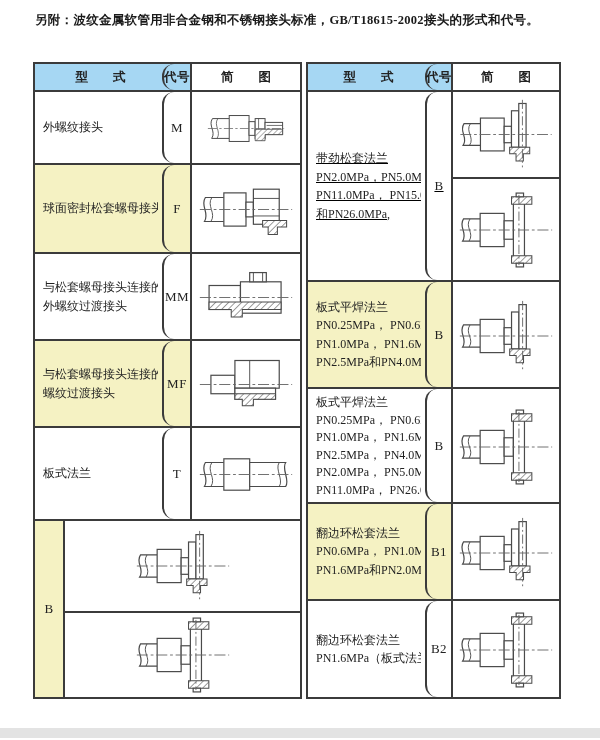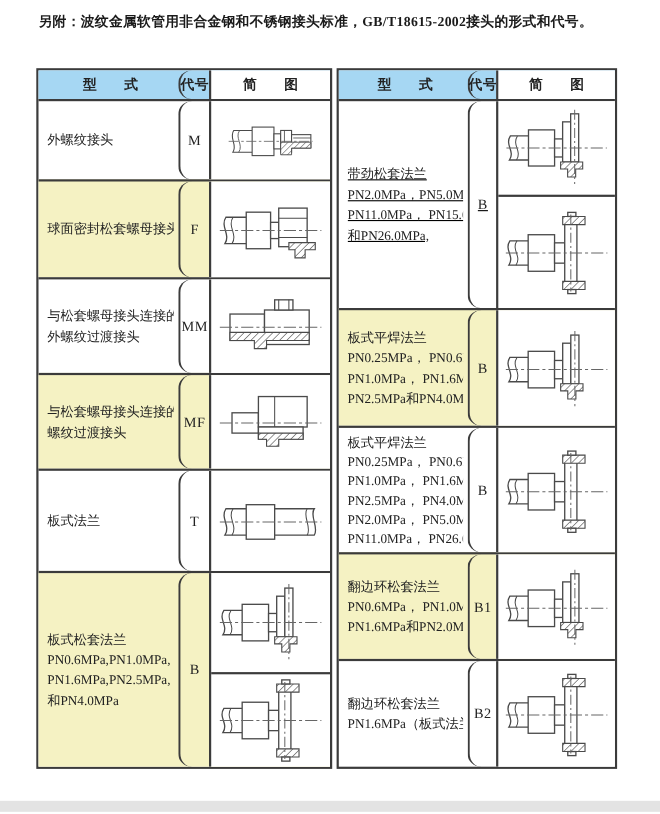--- a/index.html
+++ b/index.html
@@ -186,26 +186,20 @@
               <path d="M 15 27 C 9 36 20 44 14 53" fill="none" stroke="#4a4a4a" stroke-width="1"></path>
               <rect x="28" y="23" width="28" height="34" fill="#fff" stroke="#4a4a4a" stroke-width="1.3"></rect>
               <path d="M 56 27 L 95 27 C 90 34 100 46 95 53 L 56 53 Z" fill="#fff" stroke="#4a4a4a" stroke-width="1.3"></path>
               <path d="M 88 27 C 83 34 93 46 88 53" fill="none" stroke="#4a4a4a" stroke-width="1"></path>
               <line x1="2" y1="40" x2="102" y2="40" stroke="#666" stroke-width="1" stroke-dasharray="12 3 3 3"></line>
             </svg>
           </div>
         </div>
       </div>
       <div class="row hl" style="height: 178px;">
-        <div class="cell c-type">
-          <div class="tline">板式松套法兰</div>
-          <div class="tline">PN0.6MPa,PN1.0MPa,</div>
-          <div class="tline">PN1.6MPa,PN2.5MPa,</div>
-          <div class="tline">和PN4.0MPa</div>
-        </div>
         <div class="cell c-code">B</div>
         <div class="cell c-diag">
           <div class="sub" style="flex: 0 0 90px;">
             <svg width="96" height="78" viewBox="0 0 104 80" preserveAspectRatio="xMidYMid meet" xmlns="http://www.w3.org/2000/svg">
               <defs>
                 <pattern id="h6" width="5" height="5" patternUnits="userSpaceOnUse" patternTransform="rotate(45)">
                   <rect width="5" height="5" fill="#fff"></rect>
                   <line x1="0" y1="0" x2="0" y2="5" stroke="#7a7a7a" stroke-width="1.6"></line>
                 </pattern>
               </defs>

